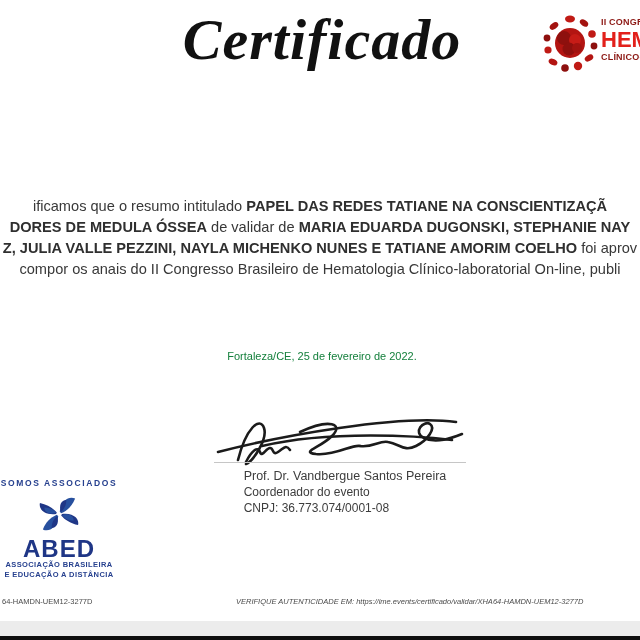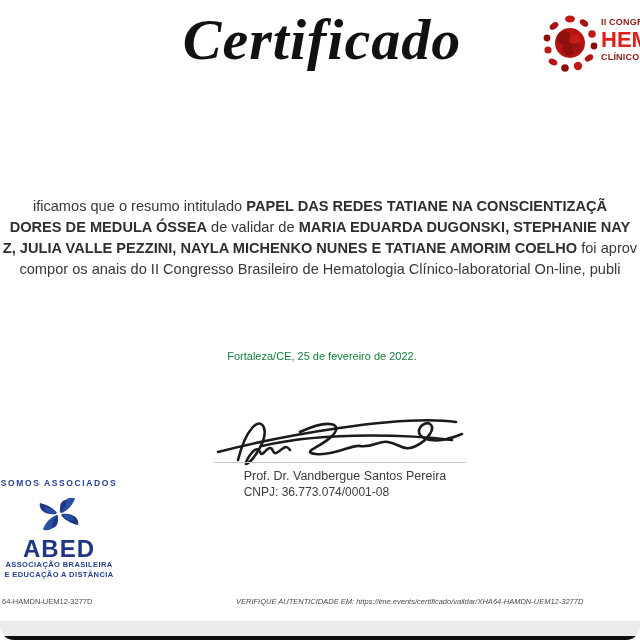--- a/index.html
+++ b/index.html
@@ -1,18 +1,18 @@
 <!DOCTYPE html>
 <html><head>
 <meta charset="utf-8">
 <style>
   html,body{margin:0;padding:0;background:#ffffff;}
   #frame{
     position:relative;width:640px;height:640px;overflow:hidden;
-    background:#ffffff;font-family:"Liberation Sans",sans-serif;border-radius:14px;
+    background:#ffffff;font-family:"Liberation Sans",sans-serif;
   }
   
   .title{
     position:absolute;top:6px;left:322px;transform:translateX(-50%);
     font-family:"Liberation Serif",serif;font-style:italic;font-weight:600;
     font-size:58px;color:#111;white-space:nowrap;letter-spacing:1px;
   }
   
   .event-logo{position:absolute;left:542px;top:10px;width:160px;height:70px;}
   .event-logo svg{position:absolute;left:0;top:2px;}
@@ -114,20 +114,21 @@
         <path d="M10,46 C72,30 192,8 248,16"></path>
         <path d="M54,40 C122,24 212,30 244,34"></path>
       </g>
     </svg>
   </span>
   <div class="sig-rule"></div>
 
   
   <div class="sig-block">
     <div class="sig-name">Prof. Dr. Vandbergue Santos Pereira</div>
+    <div class="sig-role">Coordenador do evento</div>
     <div class="sig-cnpj">CNPJ: 36.773.074/0001-08</div>
   </div>
 
   
   <div class="abed">
     <div class="abed-header">SOMOS ASSOCIADOS</div>
     <div class="abed-logo">
       <svg width="44" height="40" viewBox="0 0 60 54">
         <g>
           <path d="M31,24 C33,8 44,2 52,6 C48,16 42,22 33,26 Z" fill="#27509e"></path>

